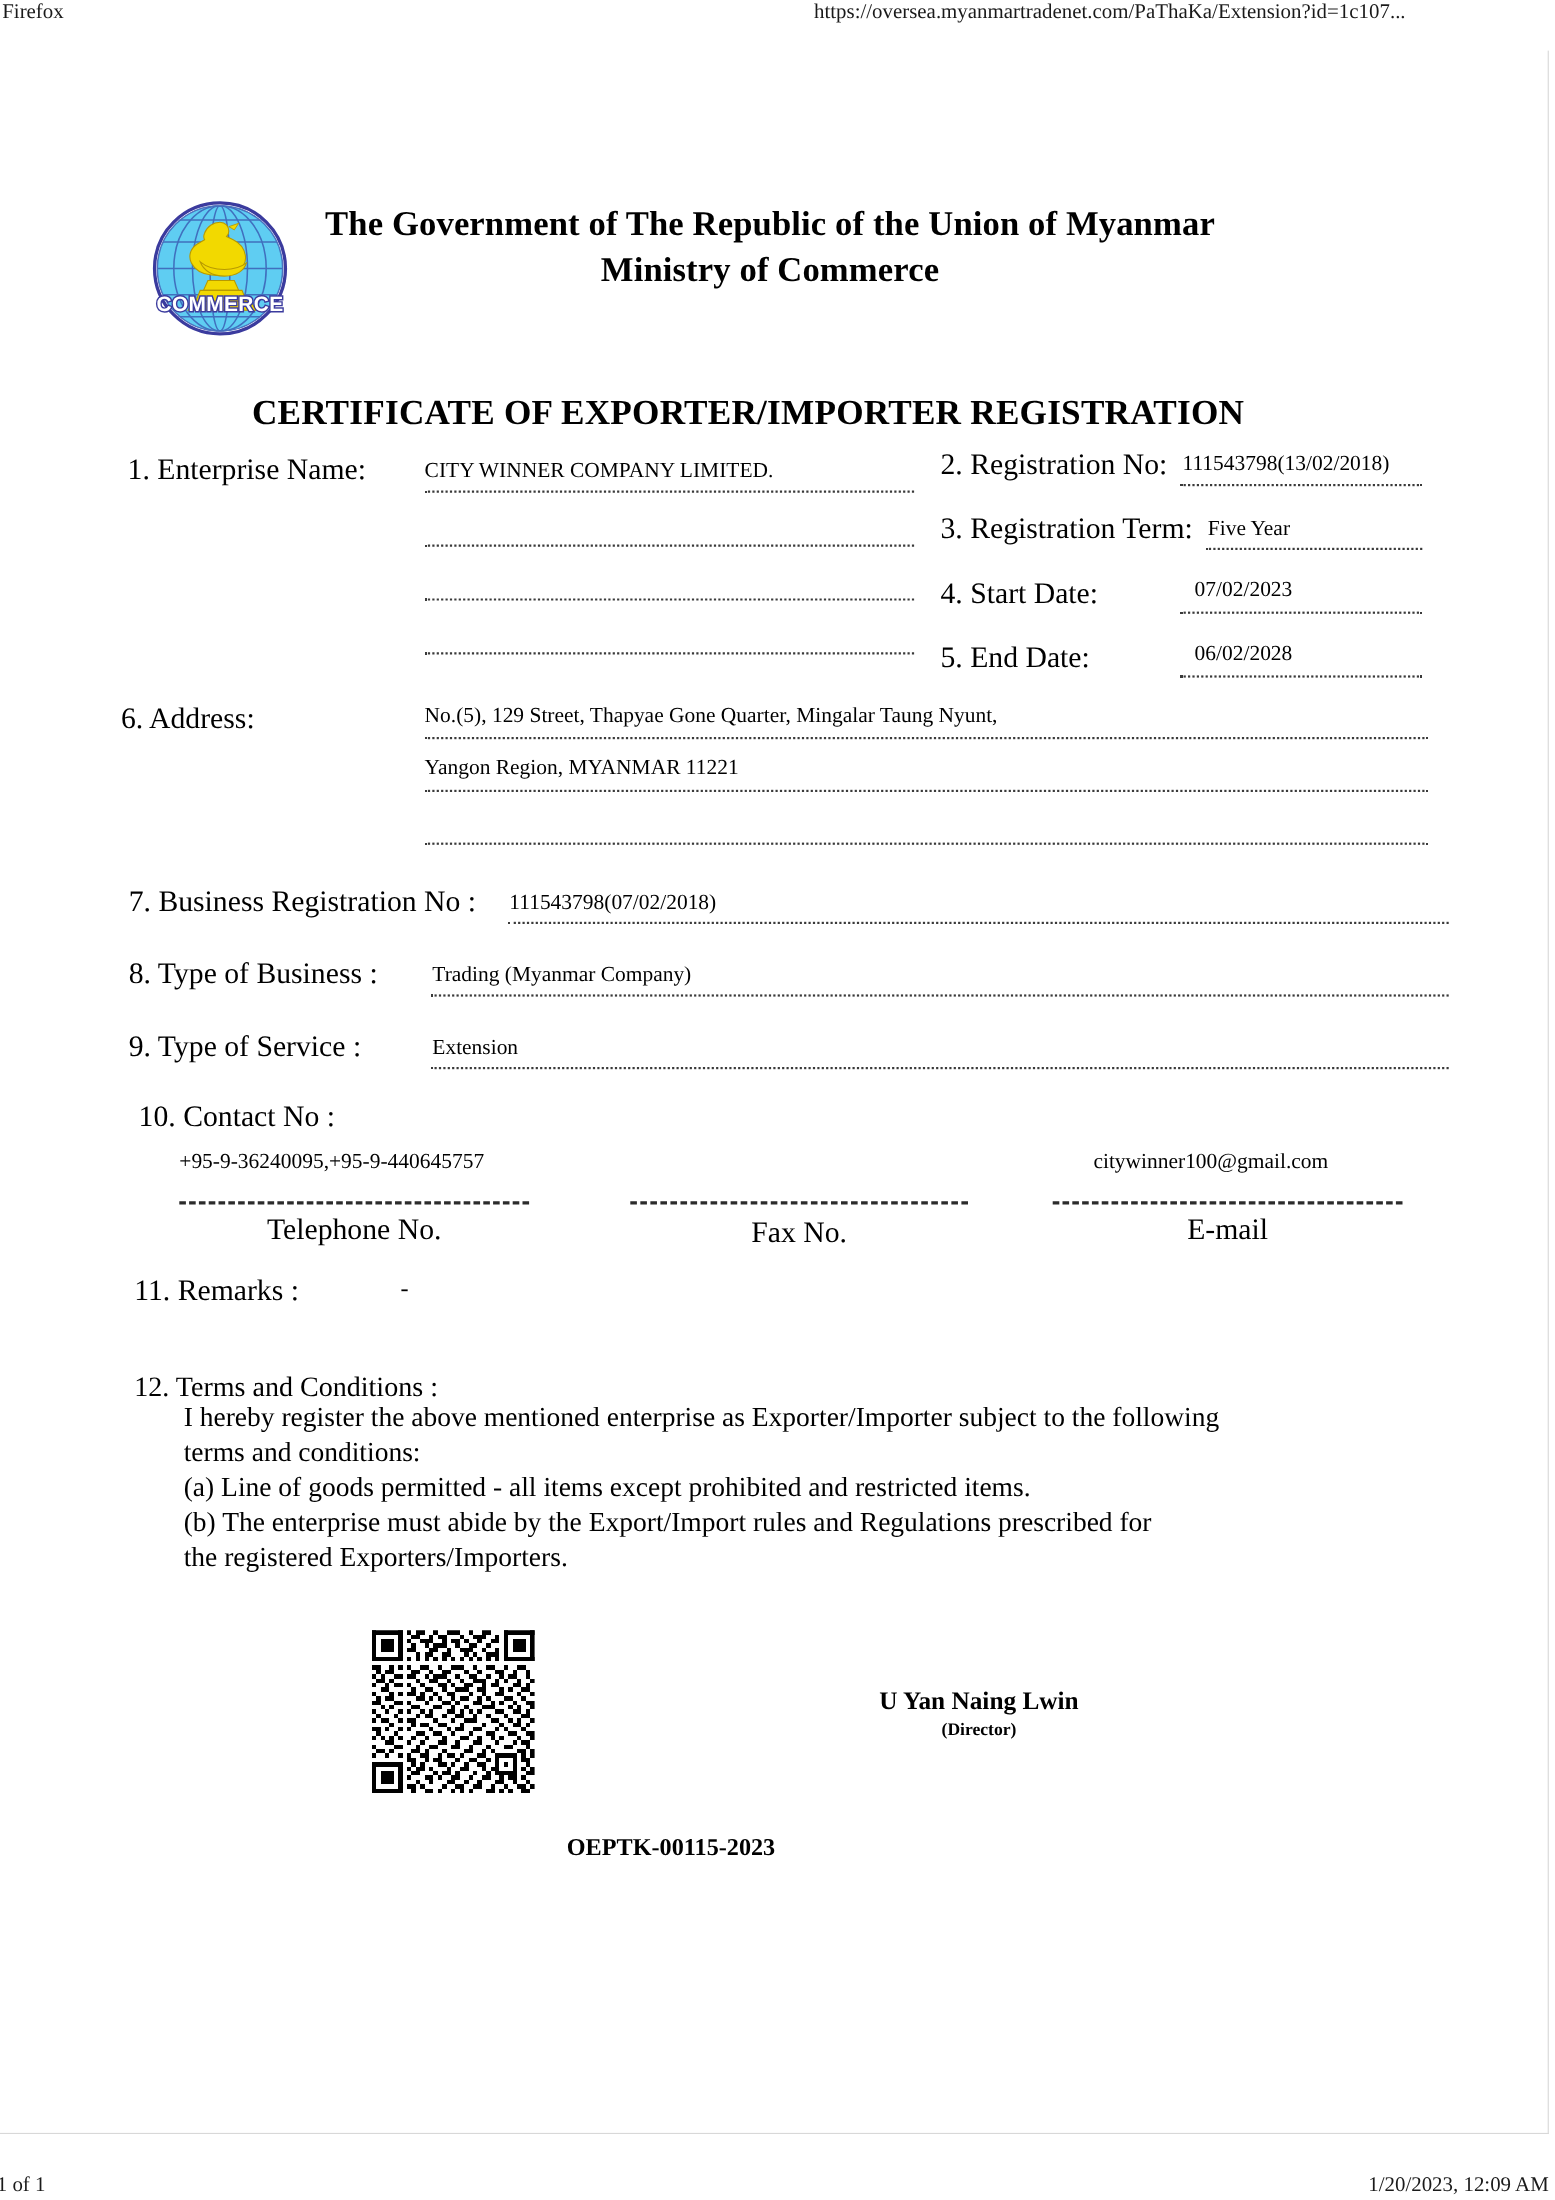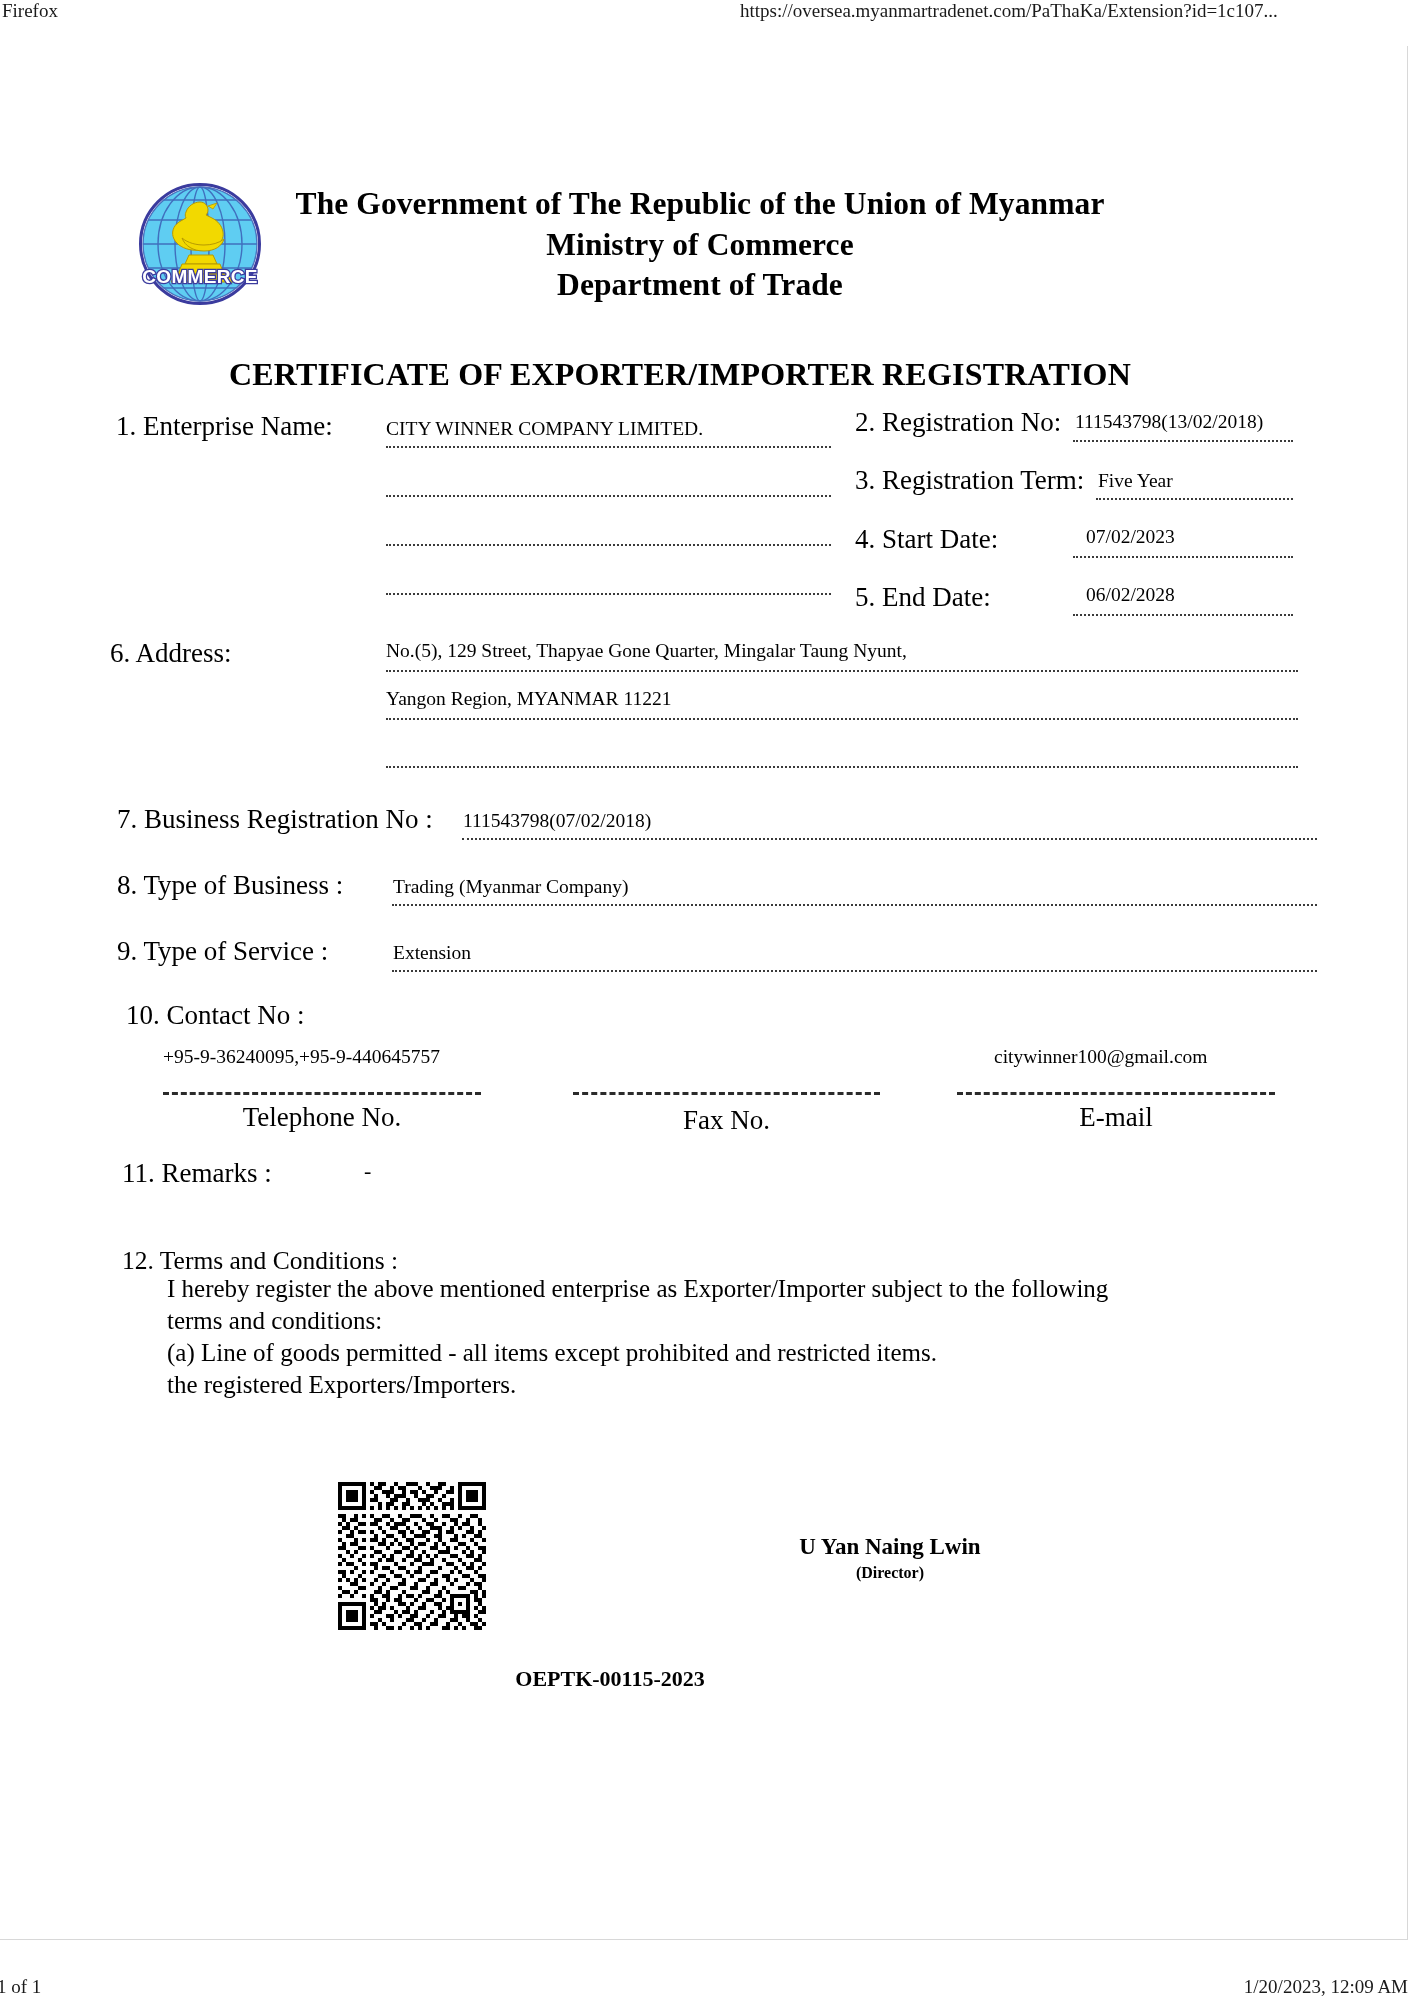--- a/index.html
+++ b/index.html
@@ -238,21 +238,20 @@
           <path d="M74 28 l9 -3 l-4 6 z"></path>
         </g>
 
         <text x="66" y="105" text-anchor="middle" font-family="'Liberation Sans', sans-serif" font-size="19" font-weight="bold" fill="#ffffff" stroke="#3b3b9e" stroke-width="2.6" paint-order="stroke" letter-spacing="0.3">COMMERCE</text>
       </svg>
     </div>
 
     <div class="gov-lines">
       <div>The Government of The Republic of the Union of Myanmar</div>
       <div>Ministry of Commerce</div>
-      <div>Department of Trade</div>
     </div>
   </div>
 
   <div class="cert-title">CERTIFICATE OF EXPORTER/IMPORTER REGISTRATION</div>
 
   <div class="lbl" style="left:116px; top:365px;">1. Enterprise Name:</div>
   <div class="val" style="left:386px; top:372px;">CITY WINNER COMPANY LIMITED.</div>
   <div class="dotline" style="left:386px; top:400px; width:445px;"></div>
   <div class="dotline" style="left:386px; top:449px; width:445px;"></div>
   <div class="dotline" style="left:386px; top:498px; width:445px;"></div>
@@ -309,20 +308,21 @@
   <div class="lbl" style="left:957px; top:1056px; width:318px; text-align:center;">E-mail</div>
 
   <div class="lbl" style="left:122px; top:1112px;">11. Remarks :</div>
   <div class="lbl" style="left:364px; top:1112px; font-size:22px;">-</div>
 
   <div class="terms-head">12. Terms and Conditions :</div>
   <div class="terms-body">
     <div>I hereby register the above mentioned enterprise as Exporter/Importer subject to the following</div>
     <div>terms and conditions:</div>
     <div>(a) Line of goods permitted - all items except prohibited and restricted items.</div>
+    <div>(b) The enterprise must abide by the Export/Import rules and Regulations prescribed for</div>
     <div>the registered Exporters/Importers.</div>
   </div>
 
   <div class="qr">
     <svg viewBox="0 0 37 37" shape-rendering="crispEdges" aria-hidden="true">
       <rect width="37" height="37" fill="#ffffff"></rect>
       <g fill="#000000">
 
         <rect x="0" y="0" width="7" height="1"></rect>
           <rect x="0" y="6" width="7" height="1"></rect>

